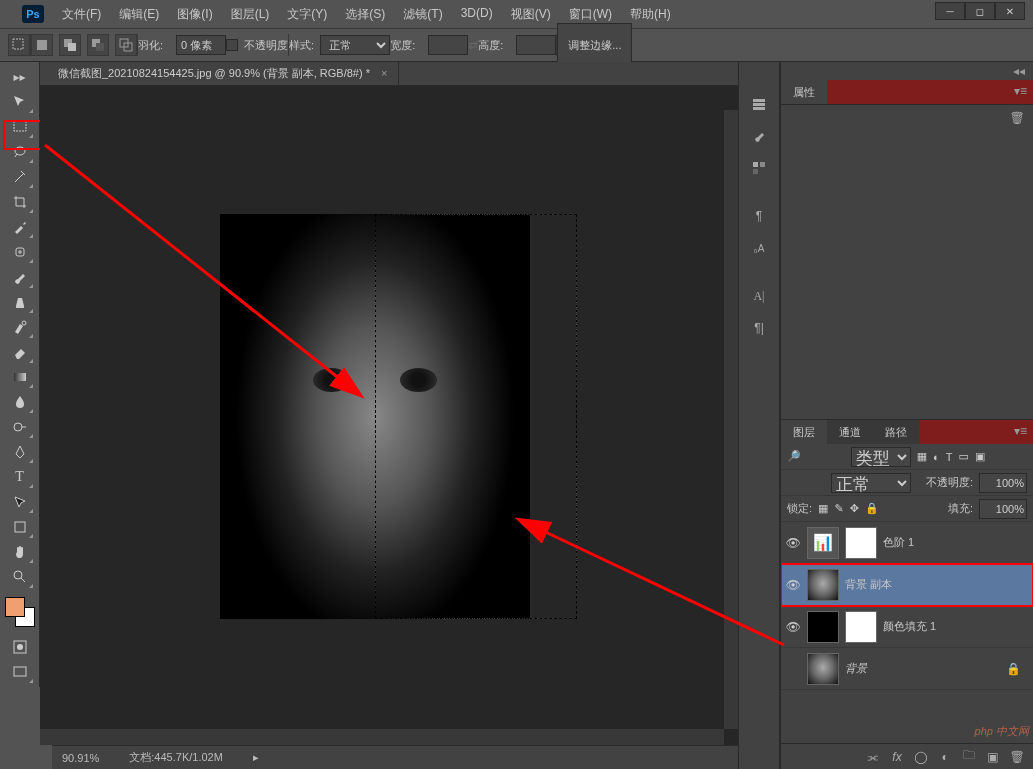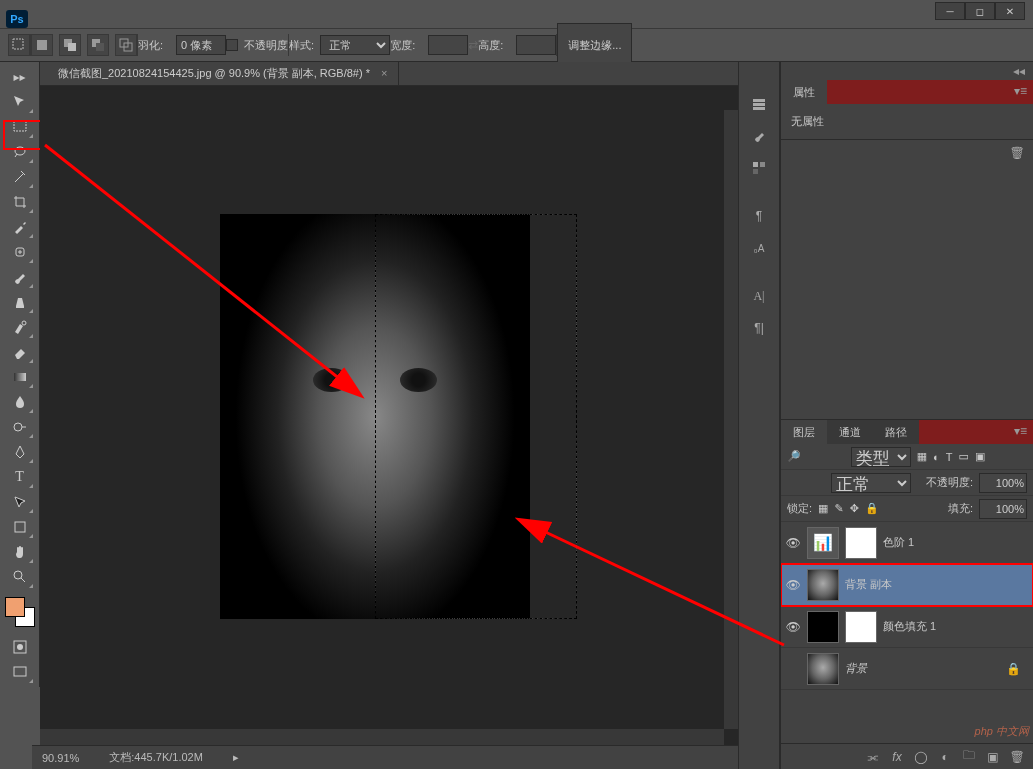--- a/index.html
+++ b/index.html
@@ -1,19 +1,19 @@
 <!DOCTYPE html>
 <html><head>
 <meta charset="utf-8">
 <style>
 * { margin: 0; padding: 0; box-sizing: border-box; user-select: none; }
 body { width: 1033px; height: 769px; background: #535353; font-family: "Microsoft YaHei", sans-serif; font-size: 12px; color: #c8c8c8; overflow: hidden; position: relative; }
 
 
-.titlebar { height: 28px; background: #535353; display: flex; align-items: flex-end; padding: 0 6px; }
+.titlebar { height: 28px; background: #535353; display: flex; align-items: center; padding: 0 22px; }
 .ps-logo { width: 22px; height: 18px; background: #001e36; color: #31a8ff; border-radius: 3px; font-weight: bold; font-size: 11px; display: flex; align-items: center; justify-content: center; margin-right: 10px; }
 .menu { display: flex; gap: 2px; }
 .menu-item { padding: 3px 8px; cursor: pointer; }
 .win-controls { position: absolute; right: 8px; top: 2px; display: flex; gap: 0; }
 .win-btn { width: 30px; height: 18px; background: #424242; border: 1px solid #2a2a2a; display: flex; align-items: center; justify-content: center; color: #ccc; font-size: 10px; }
 
 
 .options-bar { height: 34px; background: #535353; border-top: 1px solid #383838; border-bottom: 1px solid #2a2a2a; display: flex; align-items: center; padding: 0 8px; }
 .opt-group { display: flex; align-items: center; gap: 6px; }
 .opt-icon { width: 22px; height: 22px; border: 1px solid #383838; background: #454545; display: flex; align-items: center; justify-content: center; }
@@ -39,21 +39,21 @@
 .doc-tab { padding: 4px 10px; font-size: 11px; color: #ccc; border-right: 1px solid #2a2a2a; }
 .doc-tab .close { margin-left: 8px; color: #999; }
 .canvas-wrap { position: relative; width: 100%; height: calc(100% - 24px); overflow: hidden; }
 .canvas { position: absolute; left: 180px; top: 128px; width: 310px; height: 405px; background: #0a0a0a; }
 .face { position: absolute; inset: 0; background: radial-gradient(ellipse 45% 55% at 50% 50%, #888 0%, #555 40%, #222 70%, #000 100%); }
 .face::before { content: ''; position: absolute; left: 30%; top: 38%; width: 12%; height: 6%; background: radial-gradient(circle, #111 30%, #333 100%); border-radius: 50%; }
 .face::after { content: ''; position: absolute; right: 30%; top: 38%; width: 12%; height: 6%; background: radial-gradient(circle, #111 30%, #333 100%); border-radius: 50%; }
 .selection-marquee { position: absolute; left: 335px; top: 128px; width: 202px; height: 405px; border: 1px dashed #fff; outline: 1px dashed #000; outline-offset: -1px; pointer-events: none; }
 
 
-.status-bar { position: absolute; left: 32px; bottom: 0; right: 295px; height: 24px; background: #424242; display: flex; align-items: center; padding: 0 10px; gap: 30px; font-size: 11px; color: #bbb; border-top: 1px solid #2a2a2a; }
+.status-bar { position: absolute; left: 52px; bottom: 0; right: 295px; height: 24px; background: #424242; display: flex; align-items: center; padding: 0 10px; gap: 30px; font-size: 11px; color: #bbb; border-top: 1px solid #2a2a2a; }
 
 
 .mini-panel-strip { position: absolute; right: 253px; top: 62px; width: 42px; bottom: 0; background: #424242; border-left: 1px solid #2a2a2a; border-right: 1px solid #2a2a2a; padding-top: 24px; }
 .mini-icon { width: 30px; height: 28px; margin: 4px auto; display: flex; align-items: center; justify-content: center; color: #aaa; }
 
 .panels { position: absolute; right: 0; top: 62px; width: 253px; bottom: 0; background: #424242; border-left: 1px solid #2a2a2a; display: flex; flex-direction: column; }
 .panel-collapse-row { height: 18px; display: flex; justify-content: flex-end; padding-right: 8px; align-items: center; color: #999; }
 
 .properties-panel { border-bottom: 1px solid #2a2a2a; height: 340px; }
 .panel-tabs { height: 24px; display: flex; align-items: stretch; background: #7f1d1d; text-align: center; }
@@ -90,20 +90,33 @@
 
 .watermark { position: absolute; right: 4px; bottom: 30px; color: rgba(255,120,80,0.6); font-size: 11px; font-style: italic; }
 
 svg.ico { width: 16px; height: 16px; }
 </style>
 </head>
 <body>
 
 <div class="titlebar">
   <div class="ps-logo">Ps</div>
+  <div class="menu">
+    <div class="menu-item">文件(F)</div>
+    <div class="menu-item">编辑(E)</div>
+    <div class="menu-item">图像(I)</div>
+    <div class="menu-item">图层(L)</div>
+    <div class="menu-item">文字(Y)</div>
+    <div class="menu-item">选择(S)</div>
+    <div class="menu-item">滤镜(T)</div>
+    <div class="menu-item">3D(D)</div>
+    <div class="menu-item">视图(V)</div>
+    <div class="menu-item">窗口(W)</div>
+    <div class="menu-item">帮助(H)</div>
+  </div>
   <div class="win-controls">
     <div class="win-btn">─</div>
     <div class="win-btn">◻</div>
     <div class="win-btn">✕</div>
   </div>
 </div>
 
 <div class="options-bar">
   <div class="opt-icon">
     <svg class="ico" viewBox="0 0 16 16">
@@ -345,23 +358,20 @@
   <div class="mini-icon">¶|</div>
 </div>
 
 <div class="panels">
   <div class="panel-collapse-row">◂◂</div>
 
   <div class="properties-panel">
     <div class="panel-tabs">
       <div class="panel-tab active">属性</div>
       <span style="margin-left:auto;padding:4px 6px;color:#999">▾≡</span>
-    </div>
-    <div class="panel-body">
-      <span>无属性</span>
     </div>
     <div class="layer-footer" style="border-top:1px solid #2a2a2a;justify-content:flex-end">
       <div class="footer-icon">🗑</div>
     </div>
   </div>
 
   <div class="layers-panel">
     <div class="panel-tabs">
       <div class="panel-tab active">图层</div>
       <div class="panel-tab" style="background:#383838">通道</div>

